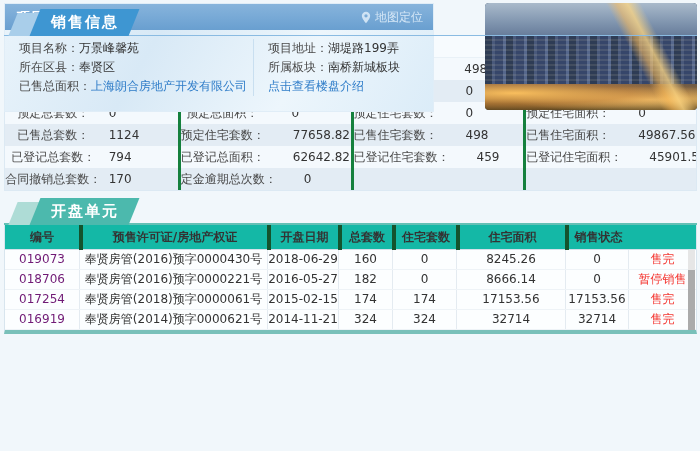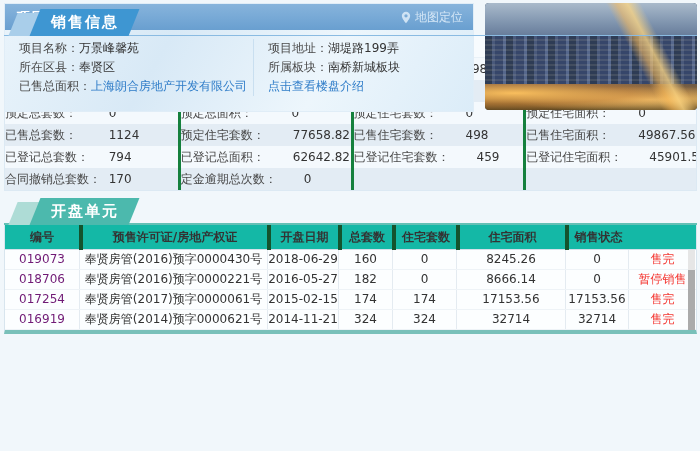--- a/index.html
+++ b/index.html
@@ -6,21 +6,21 @@
   html,body { width:700px; }
   body {
     font-family: "DejaVu Sans", "Liberation Sans", sans-serif;
     background:#F1F7FB;
   }
   .page { position:relative; width:700px; height:451px; background:#F1F7FB; overflow:hidden; }
 
   
   .sec1 { position:absolute; left:4px; top:3px; width:693px; height:109px; }
   .sec1-left {
-    position:absolute; left:0; top:0; width:470px; height:109px;
+    position:absolute; left:0; top:0; width:430px; height:109px;
     background:linear-gradient(120deg,#EAF4FB 0%,#D8E9F6 35%,#EDF6FC 68%,#DBECF8 100%);
     border:1px solid #E0EDF7;
   }
   .sec1-header {
     height:26px; display:flex; align-items:center; justify-content:space-between;
     padding:0 10px 0 12px;
     background:linear-gradient(180deg,#87B4DC 0%,#699FD0 100%);
   }
   .sec1-title { color:#FFFFFF; font-size:13px; font-weight:bold; letter-spacing:1px; }
   .map-link { display:flex; align-items:center; gap:4px; color:#D5E7F6; font-size:12px; cursor:pointer; text-decoration:none; }
@@ -64,21 +64,21 @@
 
   
   .sales { margin:0 3px 0 4px; background:#FFFFFF; border:1px solid #DCE9F3; border-top:none; }
   .subheader { height:22px; line-height:22px; padding-left:26px; font-size:11px; color:#777777;
                background:#F7FBFE; border-bottom:1px solid #E9F1F7; }
   .srow { display:flex; height:22px; line-height:22px; }
   .srow.light { background:#F4F9FD; }
   .srow.dark  { background:#E3ECF4; }
   .scell { flex:1 1 25%; display:flex; font-size:12px; overflow:hidden; }
   .scell + .scell { border-left:3px solid #15803d;gap:21px; }
-  .sl { width:56%; text-align:left; color:#4A4A4A; white-space:nowrap; }
+  .sl { width:56%; text-align:center; color:#4A4A4A; white-space:nowrap; }
   .sv { width:44%; padding-left:7px; color:#333333; white-space:nowrap; }
 
   
   .units { margin:0 3px 0 4px; background:#FCFEFF; border:1px solid #D8E5EE; border-top:none;
            border-bottom:4px solid #79C0B9; position:relative; }
   .ugrid { display:grid; grid-template-columns:74px 188px 71px 54px 64px 109px 63px 1fr; }
   .uheader { height:25px; line-height:25px; background:#14b8a6; border-bottom:1px solid #D5E1EA;
              font-weight:bold; font-size:12px; color:#333333; text-align:center; }
   .uheader > div + div { border-left:4px solid #14532d; }
   .ubody { position:relative; }
@@ -293,21 +293,21 @@
         <div>奉贤房管(2016)预字0000221号</div>
         <div>2016-05-27</div>
         <div>182</div>
         <div>0</div>
         <div>8666.14</div>
         <div>0</div>
         <div class="ucell-status">暂停销售</div>
       </div>
       <div class="ugrid urow">
         <div class="ucell-id">017254</div>
-        <div>奉贤房管(2017)预字0000061号</div>
+        <div>奉贤房管(2018)预字0000061号</div>
         <div>2015-02-15</div>
         <div>174</div>
         <div>174</div>
         <div>17153.56</div>
         <div>17153.56</div>
         <div class="ucell-status">售完</div>
       </div>
       <div class="ugrid urow">
         <div class="ucell-id">016919</div>
         <div>奉贤房管(2014)预字0000621号</div>

